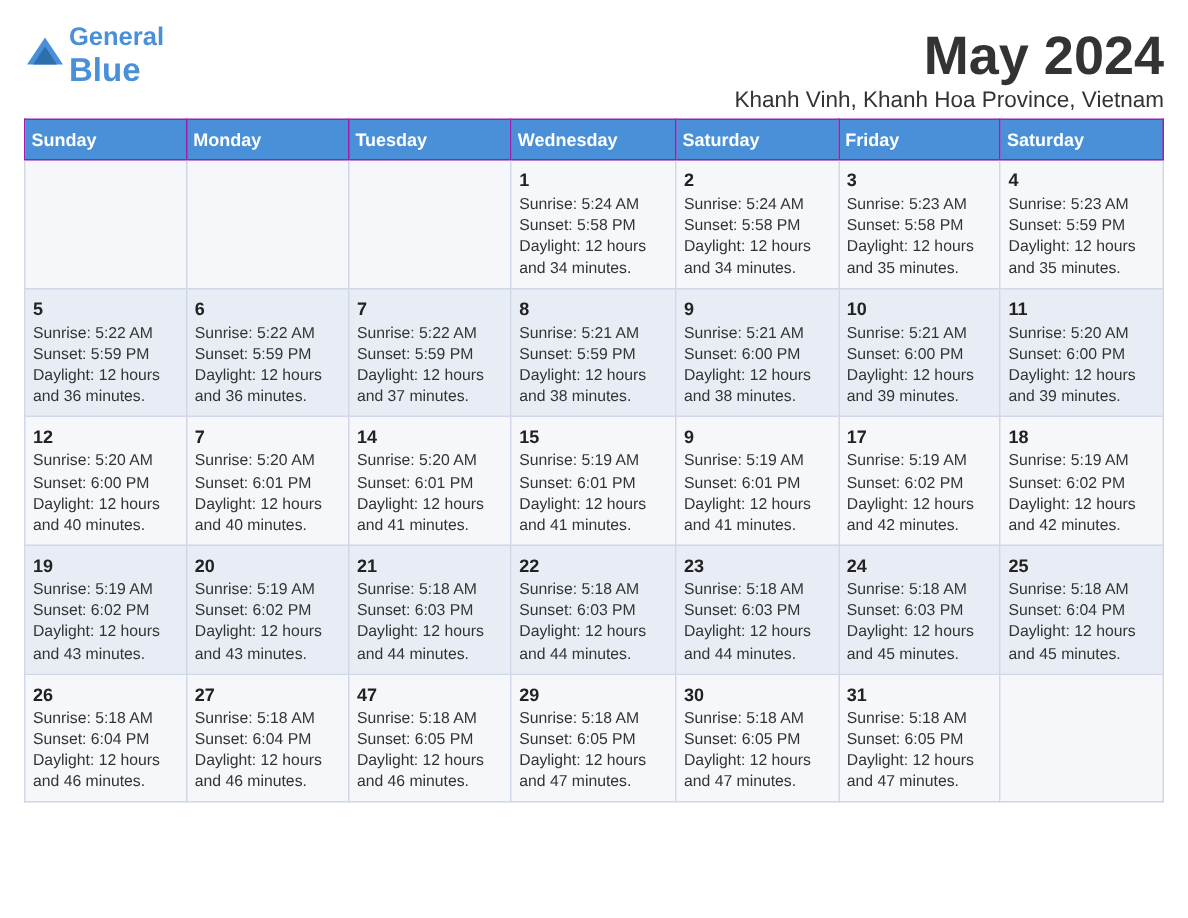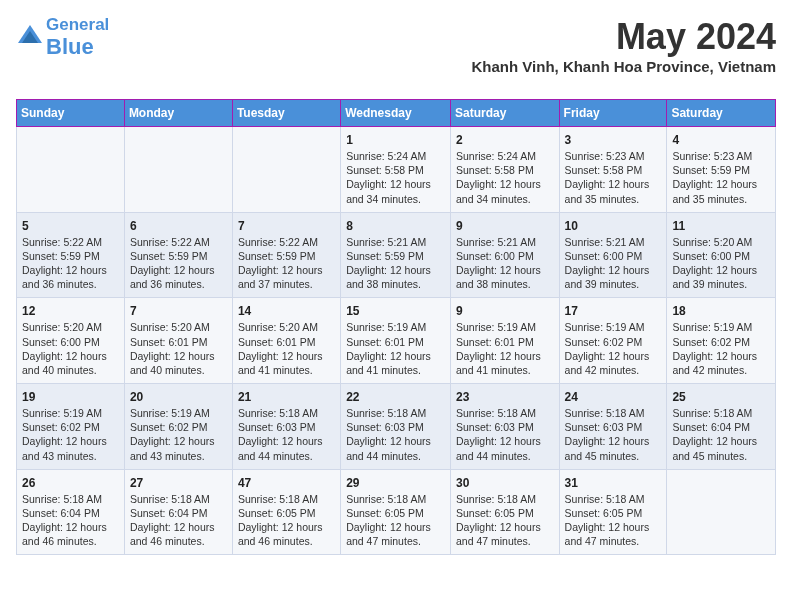--- a/index.html
+++ b/index.html
@@ -7,21 +7,21 @@
       font-family: Arial, sans-serif;
       background: #fff;
       width: 792px;
       min-height: 612px;
       padding: 16px;
     }
     .header {
       display: flex;
       justify-content: space-between;
       align-items: flex-start;
-      margin-bottom: 24px;
+      margin-bottom: 4px;
     }
     .logo {
       display: flex;
       align-items: center;
     }
     .logo-icon {
       width: 28px;
       height: 28px;
       margin-right: 2px;
     }
@@ -29,21 +29,21 @@
       text-align: right;
     }
     .month-title {
       font-size: 36px;
       font-weight: bold;
       color: #333;
     }
     .location-title {
       font-size: 15px;
       color: #333;
-      font-weight: bold;
+      font-weight: normal;
     }
     .calendar-table {
       width: 100%;
       border-collapse: collapse;
       font-size: 11px;
     }
     .calendar-table thead tr th {
       background-color: #4a90d9;
       color: #fff;
       padding: 6px 4px;

